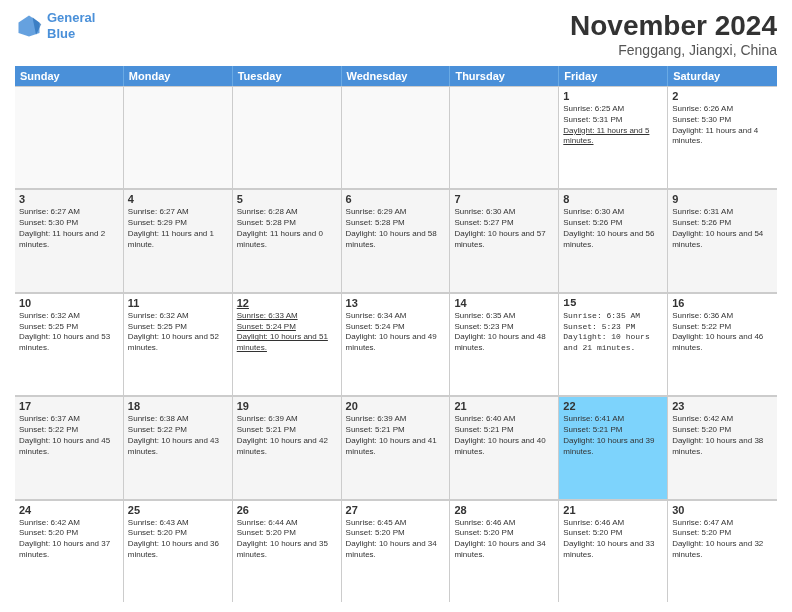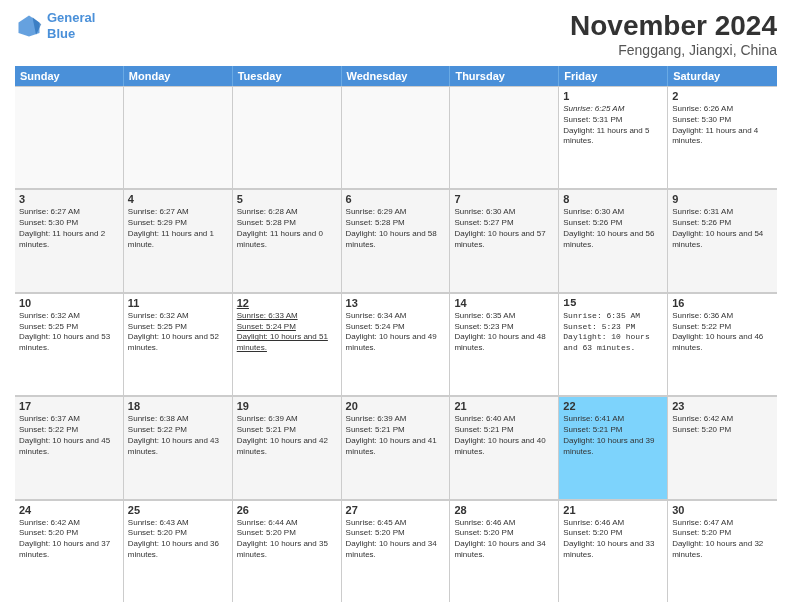--- a/index.html
+++ b/index.html
@@ -144,23 +144,23 @@
     <div class="cal-body">
     <div class="cal-week border-top">
           <div class="cal-cell empty"></div>
           <div class="cal-cell empty"></div>
           <div class="cal-cell empty"></div>
           <div class="cal-cell empty"></div>
           <div class="cal-cell empty"></div>
           <div class="cal-cell" style="background: rgb(255, 255, 255);">
             <span class="day-num">1</span>
             <div class="cal-text">
-              <span style="display: block; font-style: italic;">Sunrise: 6:25 AM</span>
+              <span style="display: block;">Sunrise: 6:25 AM</span>
               <span style="display: block;">Sunset: 5:31 PM</span>
-              <span style="display: block;">Daylight: 11 hours and 5 minutes.</span>
+              <span style="display: block; text-decoration: underline;">Daylight: 11 hours and 5 minutes.</span>
             </div>
           </div>
           <div class="cal-cell" style="background: rgb(255, 255, 255);">
             <span class="day-num">2</span>
             <div class="cal-text">
               <span style="display: block;">Sunrise: 6:26 AM</span>
               <span style="display: block;">Sunset: 5:30 PM</span>
               <span style="display: block;">Daylight: 11 hours and 4 minutes.</span>
             </div>
           </div>
@@ -262,21 +262,21 @@
               <span style="display: block;">Sunrise: 6:35 AM</span>
               <span style="display: block;">Sunset: 5:23 PM</span>
               <span style="display: block;">Daylight: 10 hours and 48 minutes.</span>
             </div>
           </div>
           <div class="cal-cell" style="background: rgb(255, 255, 255); font-family: Liberation Mono, monospace;">
             <span class="day-num">15</span>
             <div class="cal-text">
               <span style="display: block;">Sunrise: 6:35 AM</span>
               <span style="display: block;">Sunset: 5:23 PM</span>
-              <span style="display: block;">Daylight: 10 hours and 63 minutes.</span>
+              <span style="display: block;">Daylight: 10 hours and 21 minutes.</span>
             </div>
           </div>
           <div class="cal-cell" style="background: rgb(255, 255, 255);">
             <span class="day-num">16</span>
             <div class="cal-text">
               <span style="display: block;">Sunrise: 6:36 AM</span>
               <span style="display: block;">Sunset: 5:22 PM</span>
               <span style="display: block;">Daylight: 10 hours and 46 minutes.</span>
             </div>
           </div>
@@ -328,20 +328,21 @@
               <span style="display: block;">Sunrise: 6:41 AM</span>
               <span style="display: block;">Sunset: 5:21 PM</span>
               <span style="display: block;">Daylight: 10 hours and 39 minutes.</span>
             </div>
           </div>
           <div class="cal-cell" style="background: rgb(245, 245, 245);">
             <span class="day-num">23</span>
             <div class="cal-text">
               <span style="display: block;">Sunrise: 6:42 AM</span>
               <span style="display: block;">Sunset: 5:20 PM</span>
+              <span style="display: block;">Daylight: 10 hours and 38 minutes.</span>
             </div>
           </div>
         </div>
         <div class="cal-week border-top">
           <div class="cal-cell" style="background: rgb(255, 255, 255);">
             <span class="day-num">24</span>
             <div class="cal-text">
               <span style="display: block;">Sunrise: 6:42 AM</span>
               <span style="display: block;">Sunset: 5:20 PM</span>
               <span style="display: block;">Daylight: 10 hours and 37 minutes.</span>

